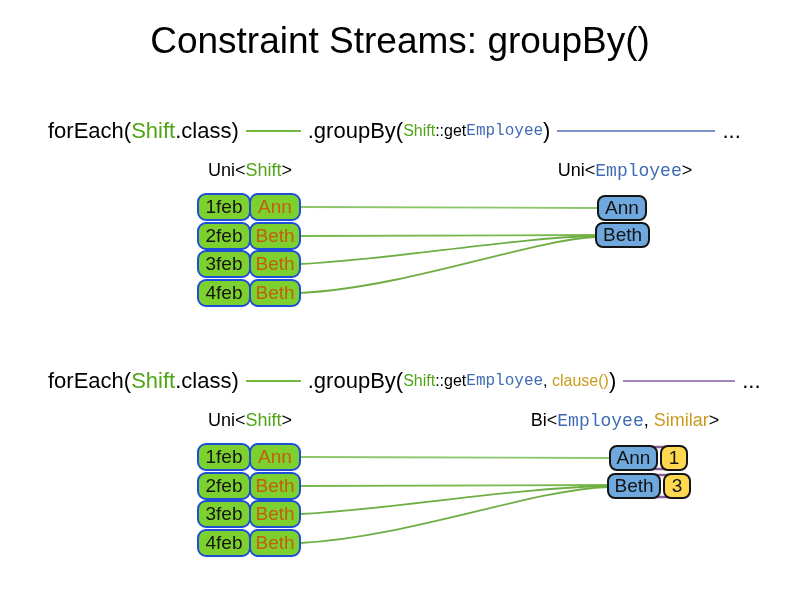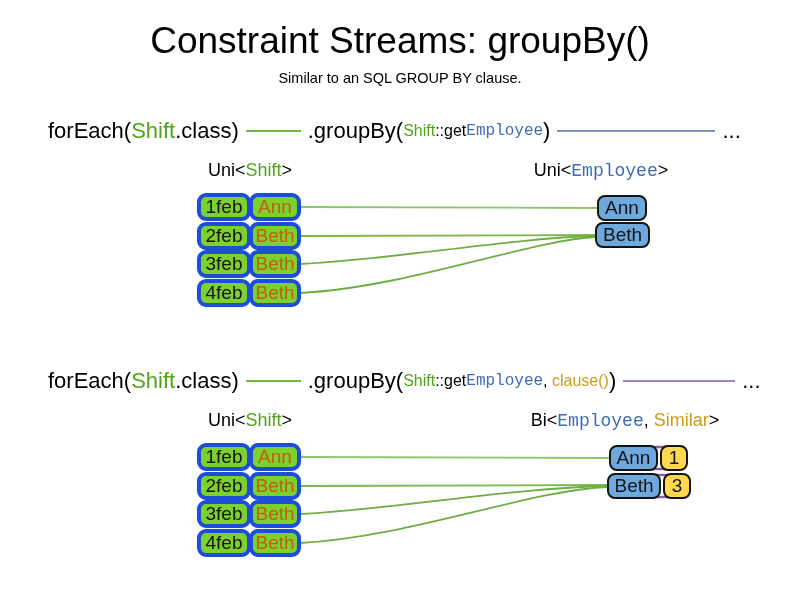--- a/index.html
+++ b/index.html
@@ -22,49 +22,48 @@
   .connector { align-self:center; height:0; border-top:2px solid #000; margin:0 7px; }
   .conn-green  { width:55px;  border-color:#6fb93c; }
   .conn-blue   { width:158px; border-color:#7b93c6; }
   .conn-purple { width:112px; border-color:#a184bc; }
 
   .lbl { position:absolute; font-size:18px; text-align:center; white-space:pre; }
 
   .overlay { position:absolute; left:0; top:0; z-index:1; }
 
   .shift-row { position:absolute; display:flex; z-index:2; }
-  .cell { height:28px; background:#7dd12e; border:4px solid #1d4ed8; border-radius:9px;
+  .cell { height:28px; background:#7dd12e; border:2px solid #1d4ed8; border-radius:9px;
           display:flex; align-items:center; justify-content:center; font-size:19px; }
   .cell-date { width:54px; color:#141414; z-index:3; }
   .cell-emp  { width:52px; margin-left:-2px; color:#c45d12; }
 
   .gbox { position:absolute; height:26px; border:2px solid #141414; border-radius:8px;
           display:flex; align-items:center; justify-content:center;
           font-size:19px; color:#141414; z-index:2; }
   .gbox-blue   { background:#6fa8dc; }
   .gbox-yellow { background:#ffd84f; }
 </style>
 </head>
 <body>
 
 <div class="slide">
 
   <div class="title">Constraint Streams: groupBy()</div>
-  <div class="subtitle">Similar to an SQL GROUP BY clause.</div>
 
   <div class="code-line" style="left:48px; top:117px;">
     <span>forEach(</span><span class="c-green">Shift</span><span>.class)</span>
     <span class="connector conn-green"></span>
     <span>.groupBy(</span><span class="code-small c-green">Shift</span><span class="code-small">::get</span><span class="code-small c-blue">Employee</span><span>)</span>
     <span class="connector conn-blue"></span>
     <span>...</span>
   </div>
 
   <div class="lbl" style="left:150px; top:160px; width:200px;"><span>Uni&lt;</span><span class="c-green">Shift</span><span>&gt;</span></div>
-  <div class="lbl" style="left:496px; top:160px; width:210px;"><span>Uni&lt;</span><span class="c-blue">Employee</span><span>&gt;</span></div>
+  <div class="lbl" style="left:520px; top:160px; width:210px;"><span>Uni&lt;</span><span class="c-blue">Employee</span><span>&gt;</span></div>
 
   <svg class="overlay" width="800" height="600">
 
     <path d="M300,207 L597,208" stroke="#8cc56a" stroke-width="1.8" fill="none"></path>
     <path d="M300,236 L596,235" stroke="#79b84e" stroke-width="1.8" fill="none"></path>
     <path d="M300,264 C390,260 510,238 596,236" stroke="#6fae44" stroke-width="1.8" fill="none"></path>
     <path d="M300,293 C410,287 530,240 596,237" stroke="#6fae44" stroke-width="1.8" fill="none"></path>
 
     <path d="M300,457 L609,458" stroke="#8cc56a" stroke-width="1.8" fill="none"></path>
     <path d="M300,486 L608,485" stroke="#79b84e" stroke-width="1.8" fill="none"></path>

